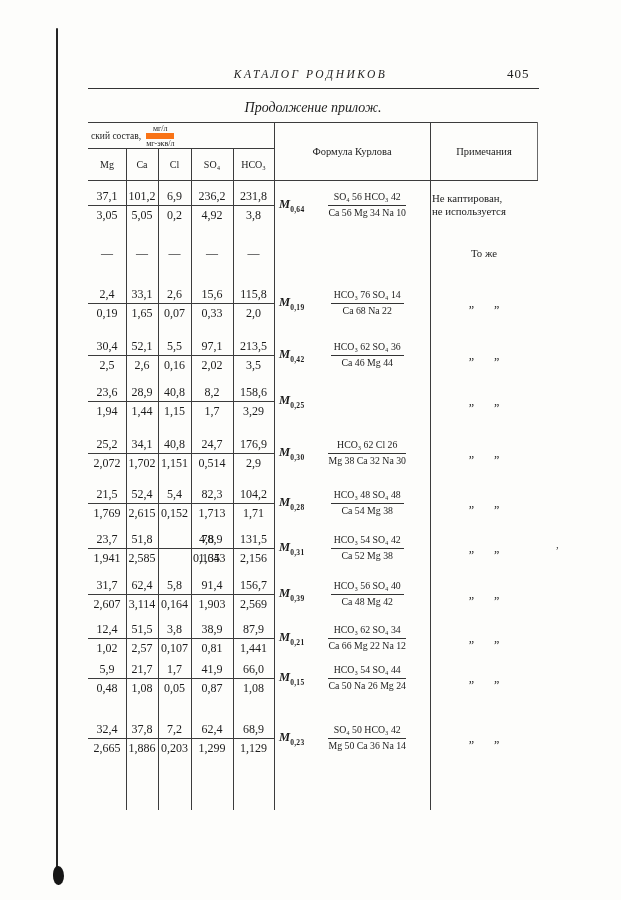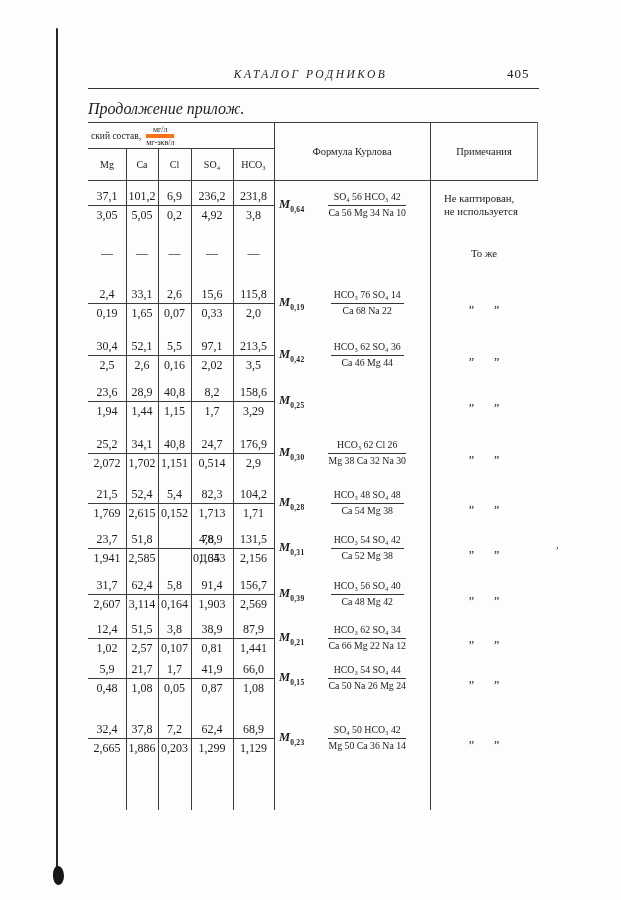--- a/index.html
+++ b/index.html
@@ -11,43 +11,43 @@
   
   .gutter-line{position:absolute;left:56px;top:28px;width:2px;height:852px;background:#252525;border-radius:1px;}
   .gutter-blob{position:absolute;left:53px;top:866px;width:11px;height:19px;background:#161616;border-radius:45% 55% 50% 50%;}
   .stray-mark{position:absolute;left:556px;top:538px;font-size:11px;color:#333;}
 
   
   .running-head{position:absolute;top:68px;left:0;width:100%;text-align:center;
     font-style:italic;font-size:11.5px;letter-spacing:2.5px;color:#222;}
   .page-num{position:absolute;top:66px;left:507px;font-size:13px;letter-spacing:1px;}
   .head-rule{position:absolute;top:88px;left:88px;width:451px;height:1px;background:#333;}
-  .continuation{position:absolute;top:100px;left:88px;width:450px;text-align:left;
-    font-style:italic;font-size:16px;}
+  .continuation{position:absolute;top:100px;left:88px;width:450px;text-align:center;
+    font-style:italic;font-size:14px;}
 
   
   .table{position:absolute;left:88px;top:122px;width:450px;height:700px;}
   .hline{position:absolute;background:#3c3c3c;height:1px;}
   .vline{position:absolute;background:#3c3c3c;width:1px;}
   .l-top{left:0;top:0;width:450px;}
   .l-sub{left:0;top:26px;width:186px;}
   .l-headbot{left:0;top:58px;width:450px;}
   .v1{left:38px;top:26px;height:662px;}
   .v2{left:70px;top:26px;height:662px;}
   .v3{left:103px;top:26px;height:662px;}
   .v4{left:145px;top:26px;height:662px;}
   .v5{left:186px;top:0;height:688px;}
   .v6{left:342px;top:0;height:688px;}
   .v-right{left:449px;top:0;height:58px;background:#6a6a6a;}
 
   
   .comp{position:absolute;left:3px;top:2px;width:182px;height:24px;
     display:flex;align-items:center;gap:5px;font-size:9.5px;white-space:nowrap;}
   .ufrac{display:inline-block;text-align:center;font-size:8px;line-height:1.15;}
-  .ufrac .ut{display:block;border-bottom:4px solid #f97316;padding:0 3px;}
+  .ufrac .ut{display:block;border-bottom:6px solid #f97316;padding:0 3px;}
   .ufrac .ub{display:block;}
   .colhead{position:absolute;top:26px;height:32px;display:flex;align-items:center;
     justify-content:center;font-size:10px;}
   .fhead{position:absolute;left:186px;top:0;width:156px;height:58px;display:flex;
     align-items:center;justify-content:center;font-size:10.5px;}
   .nhead{position:absolute;left:342px;top:0;width:108px;height:58px;display:flex;
     align-items:center;justify-content:center;font-size:10.5px;}
 
   
   .row{position:absolute;left:0;width:450px;height:34px;}
@@ -60,21 +60,21 @@
   .formula{position:absolute;left:186px;top:0;width:156px;height:34px;display:flex;align-items:center;}
   .mval{font-style:italic;font-size:12.5px;margin-left:5px;font-weight:bold;}
   .mval sub{font-style:normal;font-size:7.5px;letter-spacing:.3px;}
   .fracwrap{flex:1;display:flex;justify-content:center;}
   .frac{display:inline-block;text-align:center;font-size:9.8px;line-height:1.25;}
   .frac .fn{display:block;border-bottom:1px solid #333;padding:0 3px 1px;}
   .frac .fd{display:block;padding-top:1px;}
 
   .note{position:absolute;left:342px;top:0;width:108px;height:34px;display:flex;
     flex-direction:column;justify-content:center;font-size:10.8px;line-height:13px;}
-  .note.text{align-items:flex-start;padding-left:14px;box-sizing:border-box;}
+  .note.text{align-items:flex-start;padding-left:2px;box-sizing:border-box;}
   .note.same{align-items:center;}
   .note.ditto{align-items:center;font-size:12px;}
   .note.ditto div{word-spacing:17px;}
 </style>
 </head>
 <body>
 
 <div class="page">
 
   <div class="gutter-line"></div>

